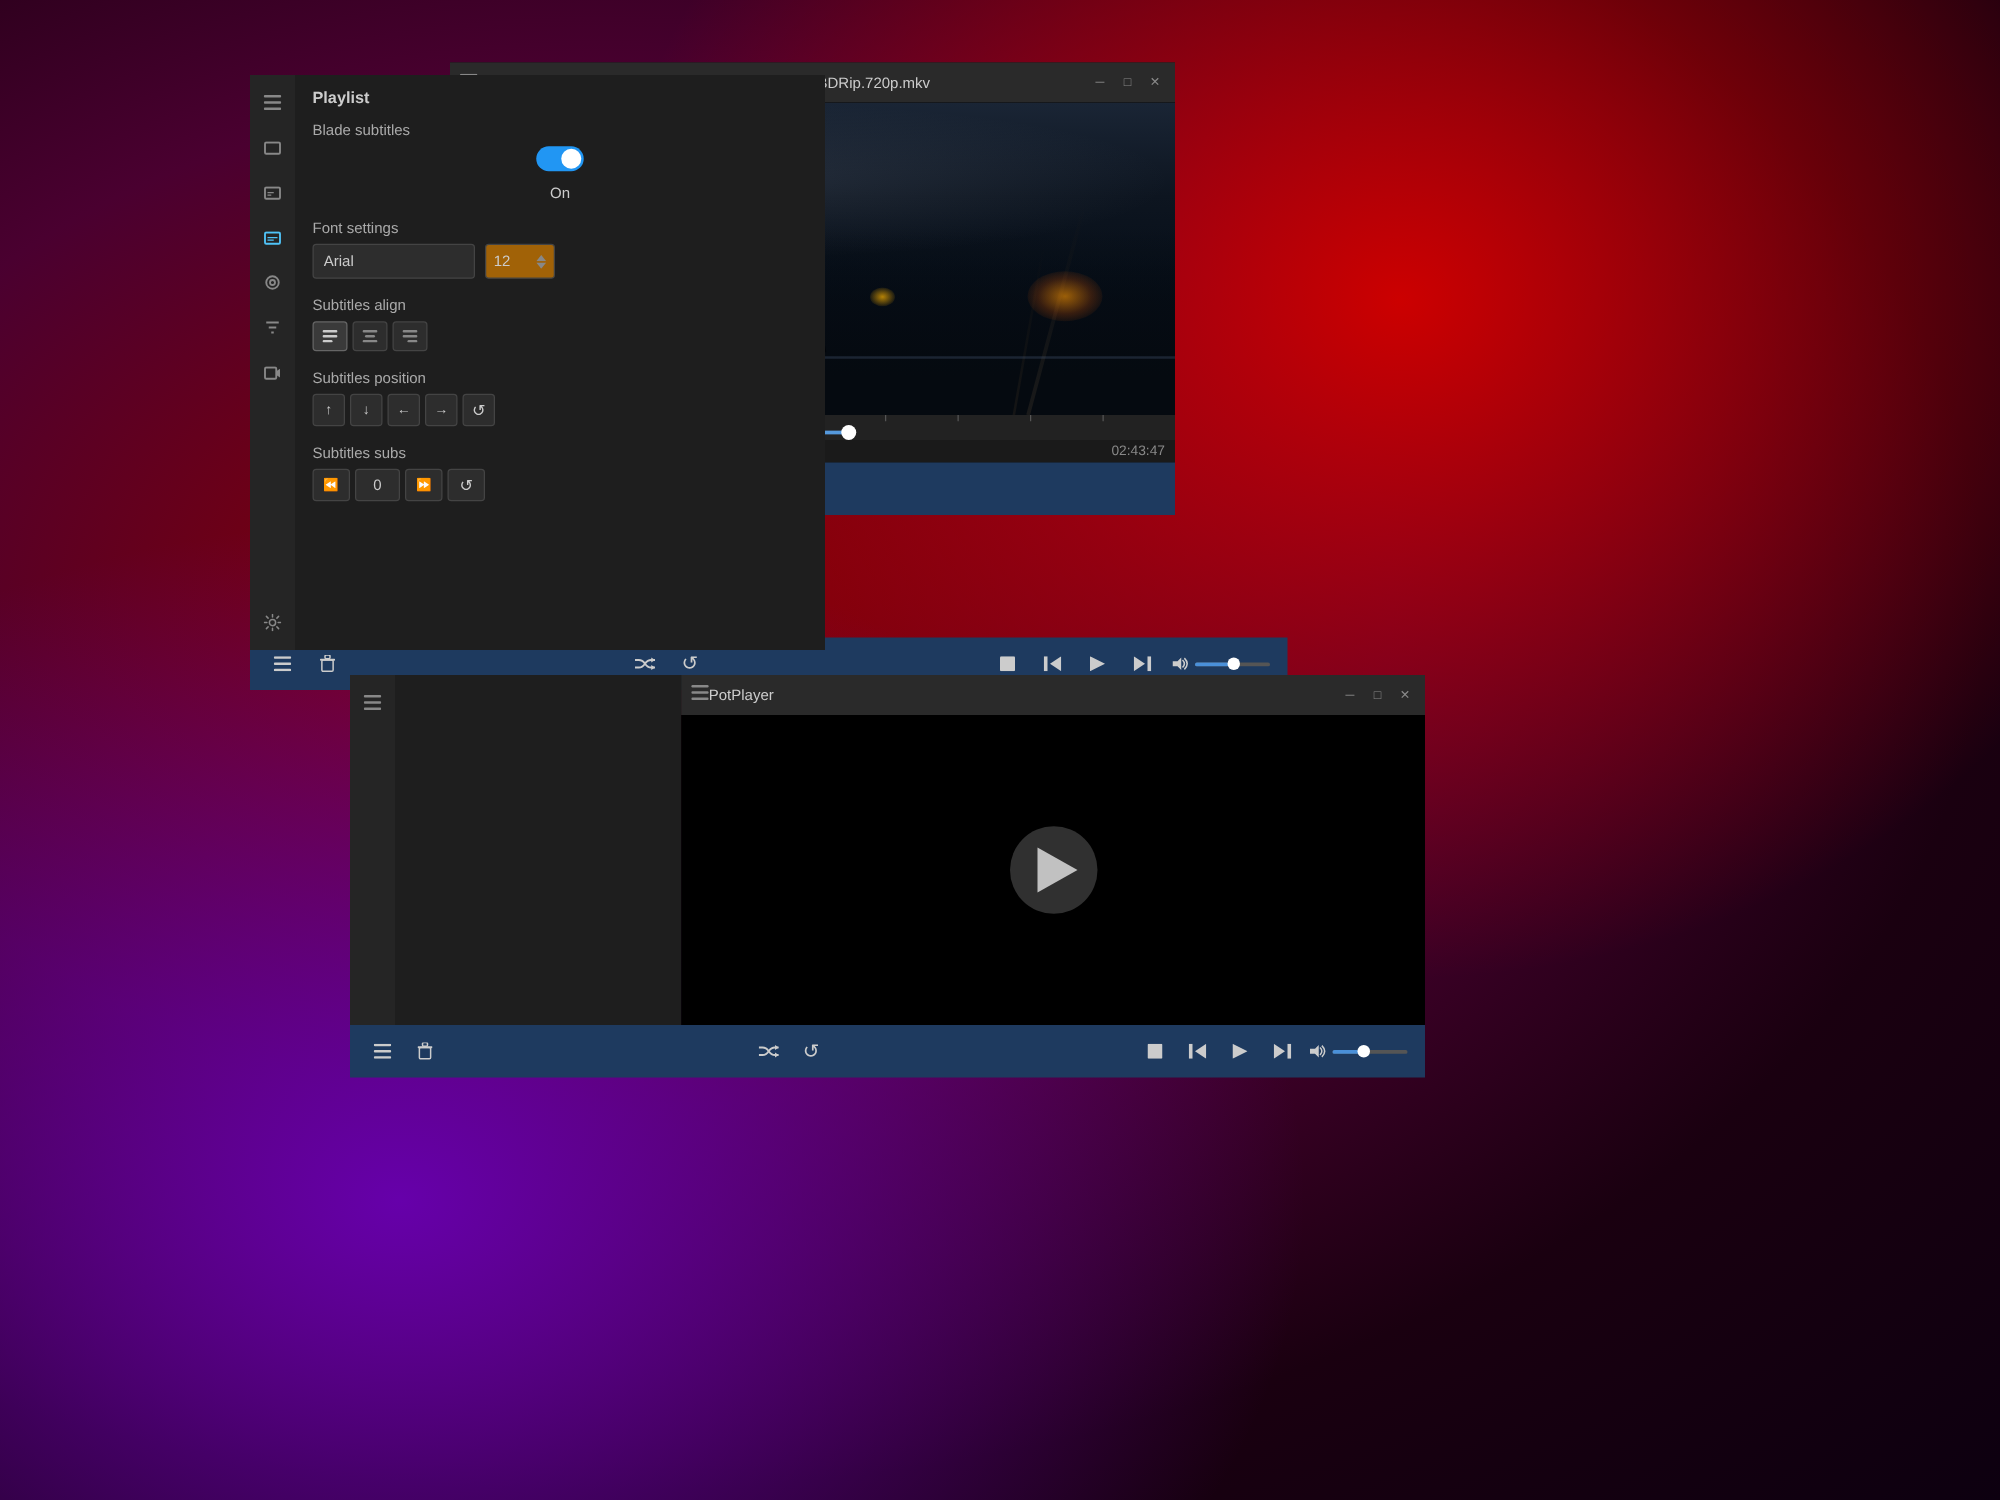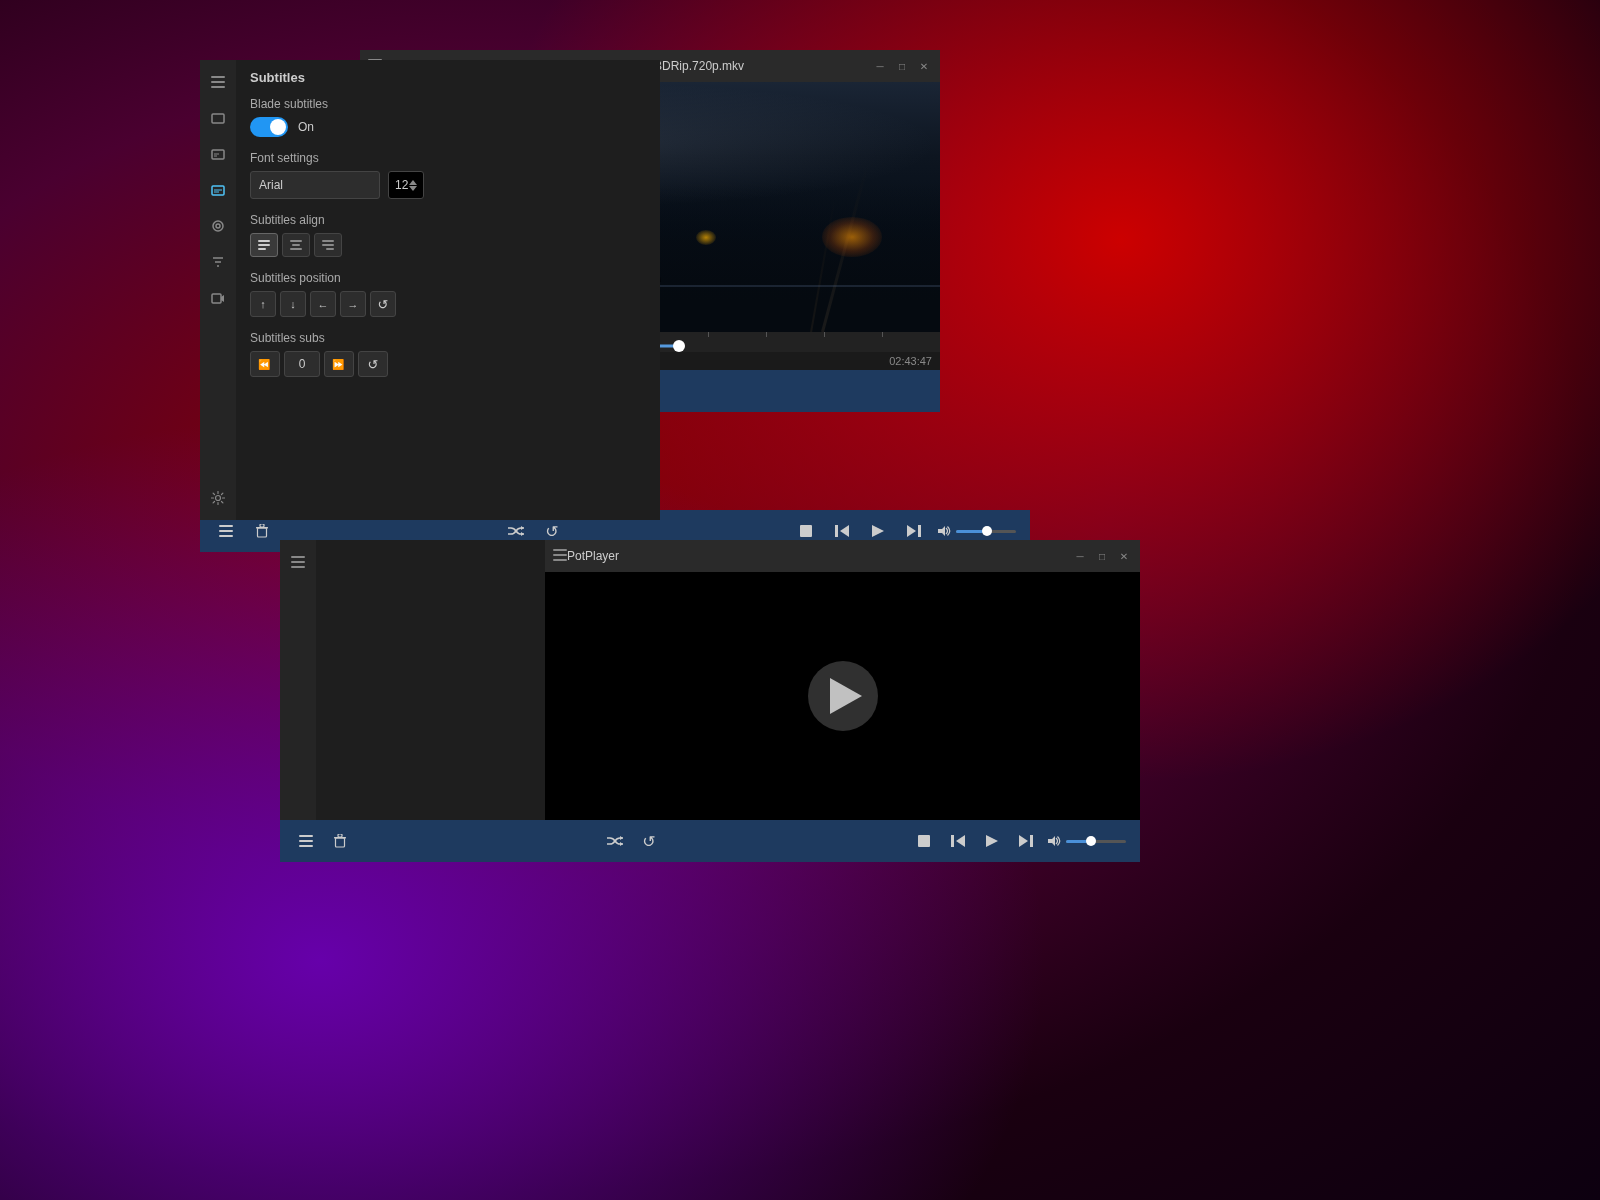--- a/index.html
+++ b/index.html
@@ -87,20 +87,21 @@
       color: #aaaaaa;
       font-size: 12px;
       margin-bottom: 6px;
     }
 
     
     .toggle-row {
       display: flex;
       align-items: center;
       gap: 10px;
+      flex-direction: column;
     }
 
     .toggle {
       width: 38px;
       height: 20px;
       background: #2196f3;
       border-radius: 10px;
       position: relative;
       cursor: pointer;
     }
@@ -148,27 +149,27 @@
       border: 1px solid #444;
       color: #ccc;
       font-size: 12px;
       padding: 4px 8px;
       border-radius: 3px;
       width: 130px;
       height: 28px;
     }
 
     .font-size-input {
-      background: #000000;
+      background: #a16207;
       border: 1px solid #444;
       color: #ccc;
       font-size: 12px;
       padding: 4px 6px;
       border-radius: 3px;
-      width: 36px;
+      width: 56px;
       height: 28px;
       display: flex;
       align-items: center;
       justify-content: space-between;
     }
 
     
     .align-buttons {
       display: flex;
       gap: 4px;
@@ -673,21 +674,21 @@
       </div>
       <div class="sidebar-icon" style="margin-top: auto; margin-bottom: 8px;">
         <svg width="14" height="14" viewBox="0 0 14 14" fill="none" stroke="#888" stroke-width="1.2">
           <circle cx="7" cy="7" r="2.5"></circle>
           <path d="M7 0.5 L7 2.5 M7 11.5 L7 13.5 M0.5 7 L2.5 7 M11.5 7 L13.5 7 M2.1 2.1 L3.5 3.5 M10.5 10.5 L11.9 11.9 M11.9 2.1 L10.5 3.5 M3.5 10.5 L2.1 11.9" stroke-linecap="round"></path>
         </svg>
       </div>
     </div>
 
     <div class="subtitles-content">
-      <div class="panel-title">Subtitles</div>
+      <div class="panel-title">Playlist</div>
 
       <div class="setting-row">
         <div class="setting-label">Blade subtitles</div>
         <div class="toggle-row">
           <div class="toggle"></div>
           <span class="toggle-label">On</span>
         </div>
       </div>
 
 

